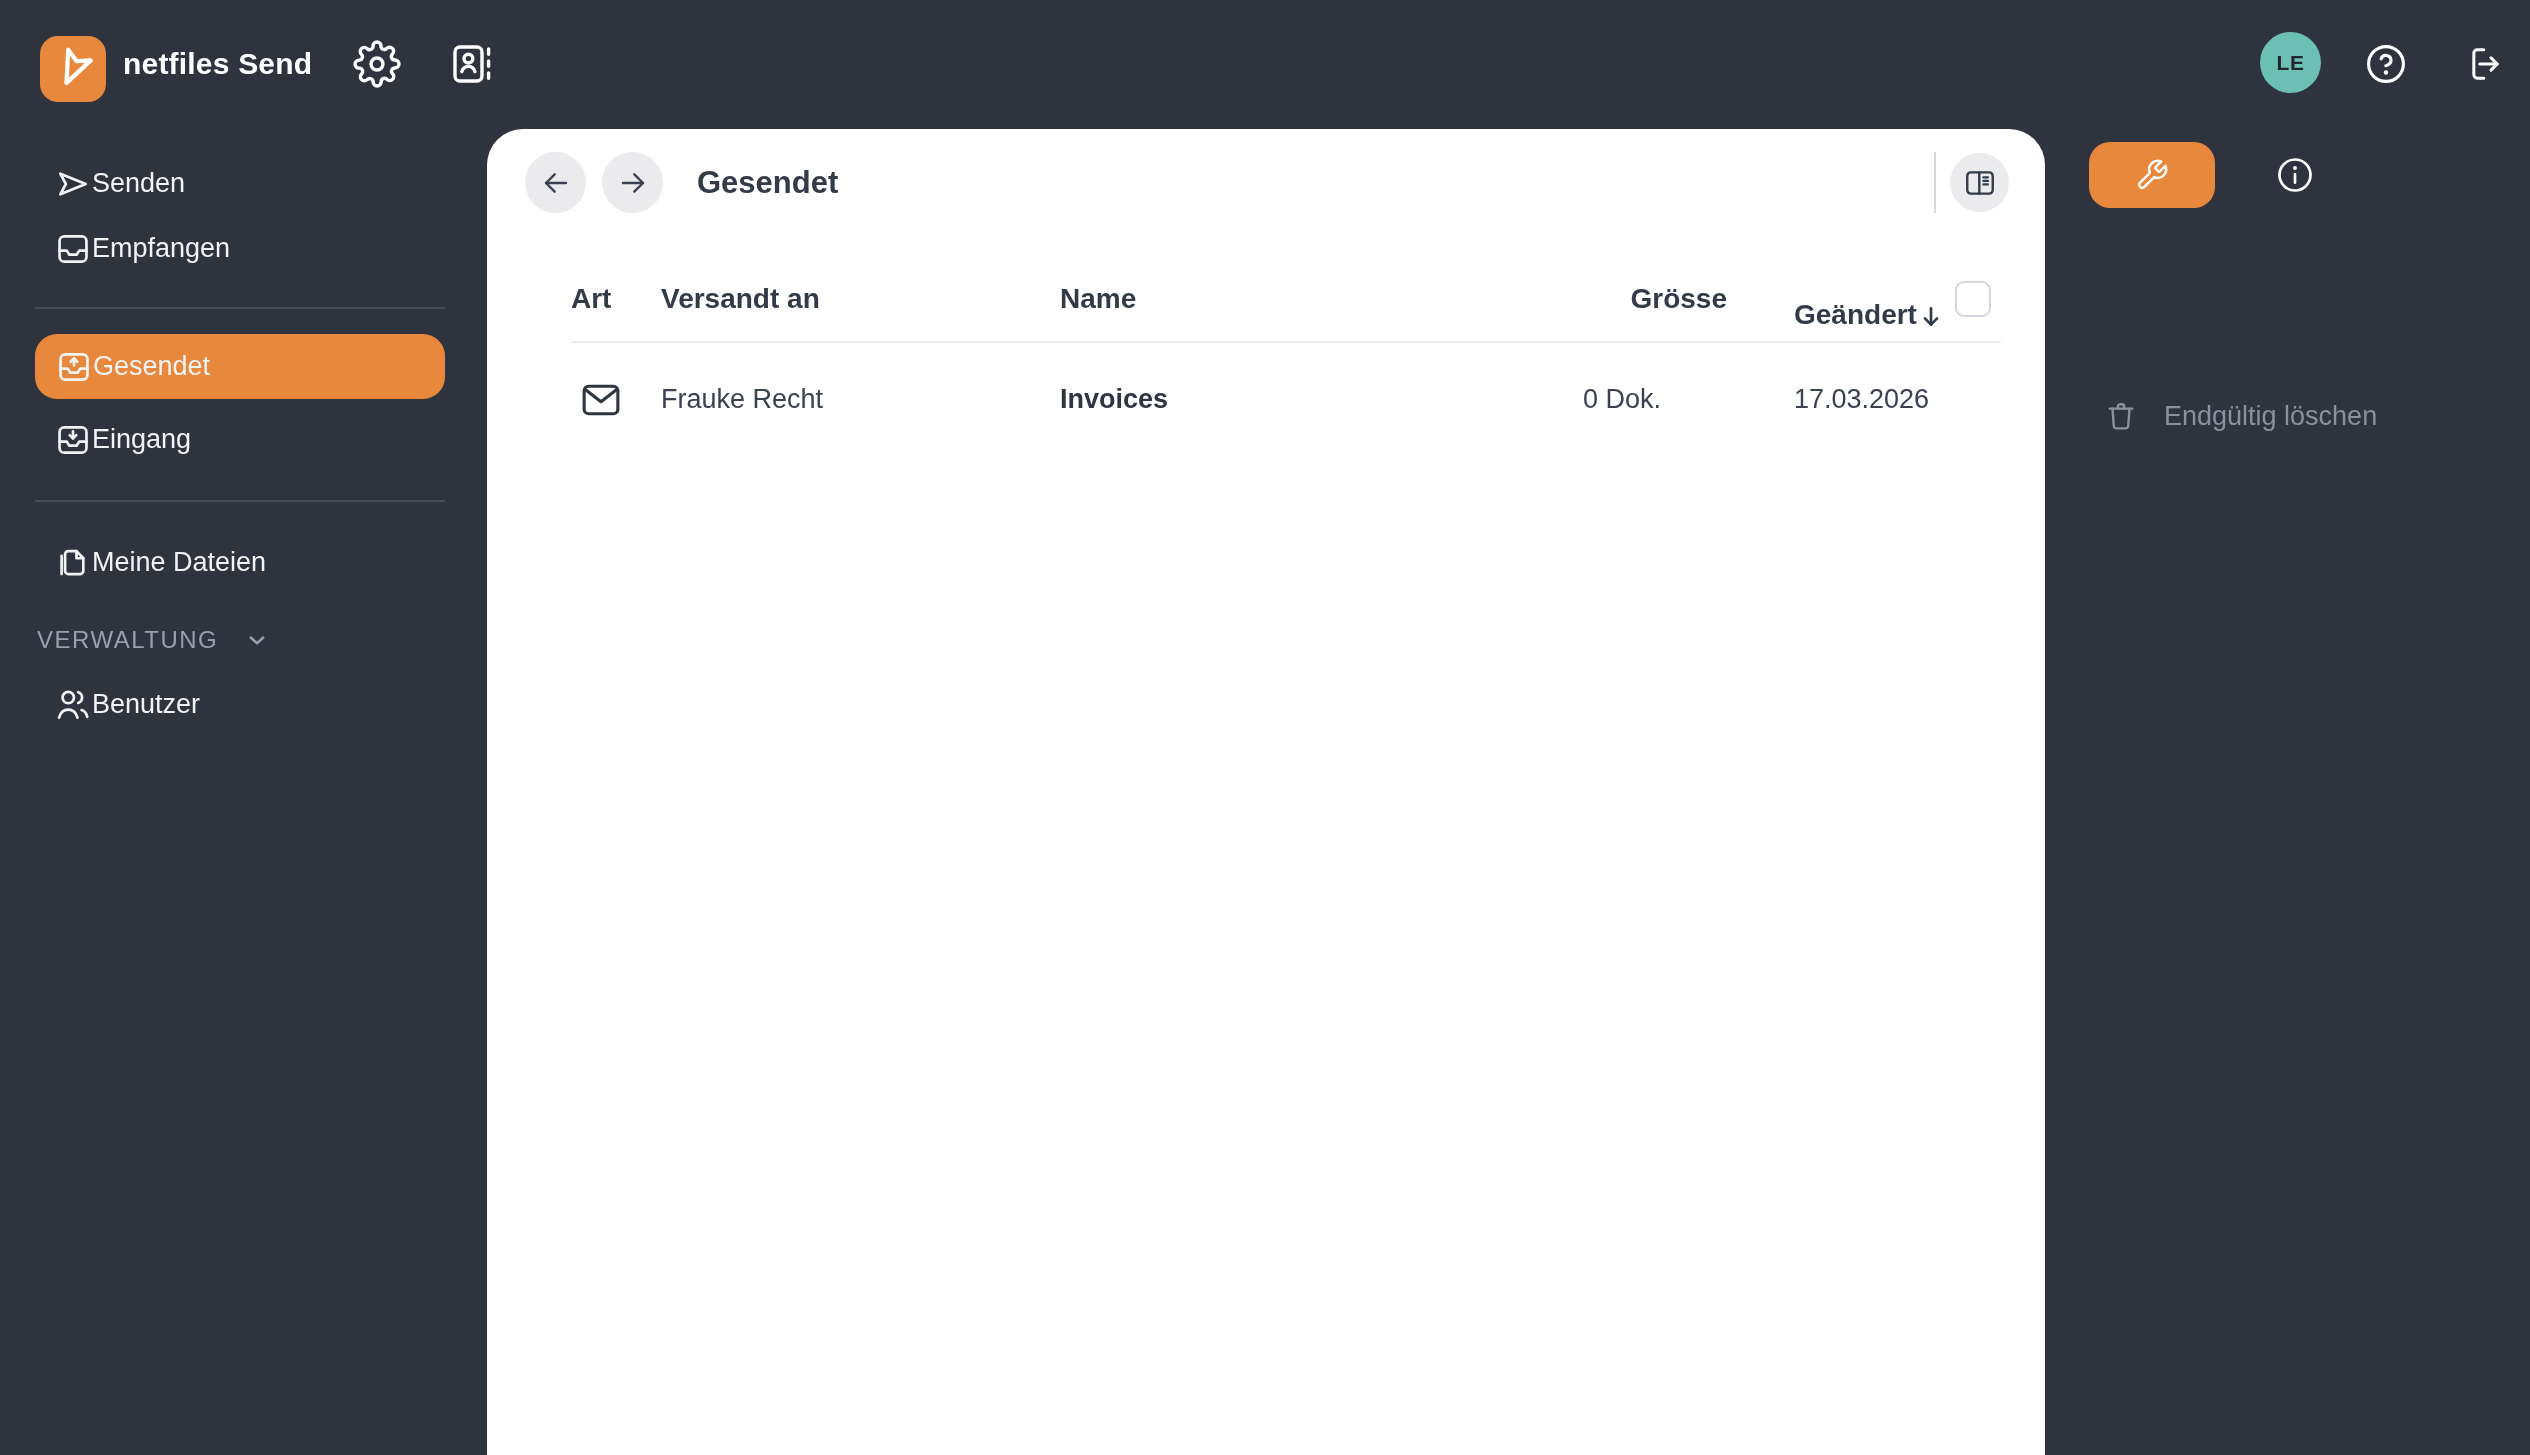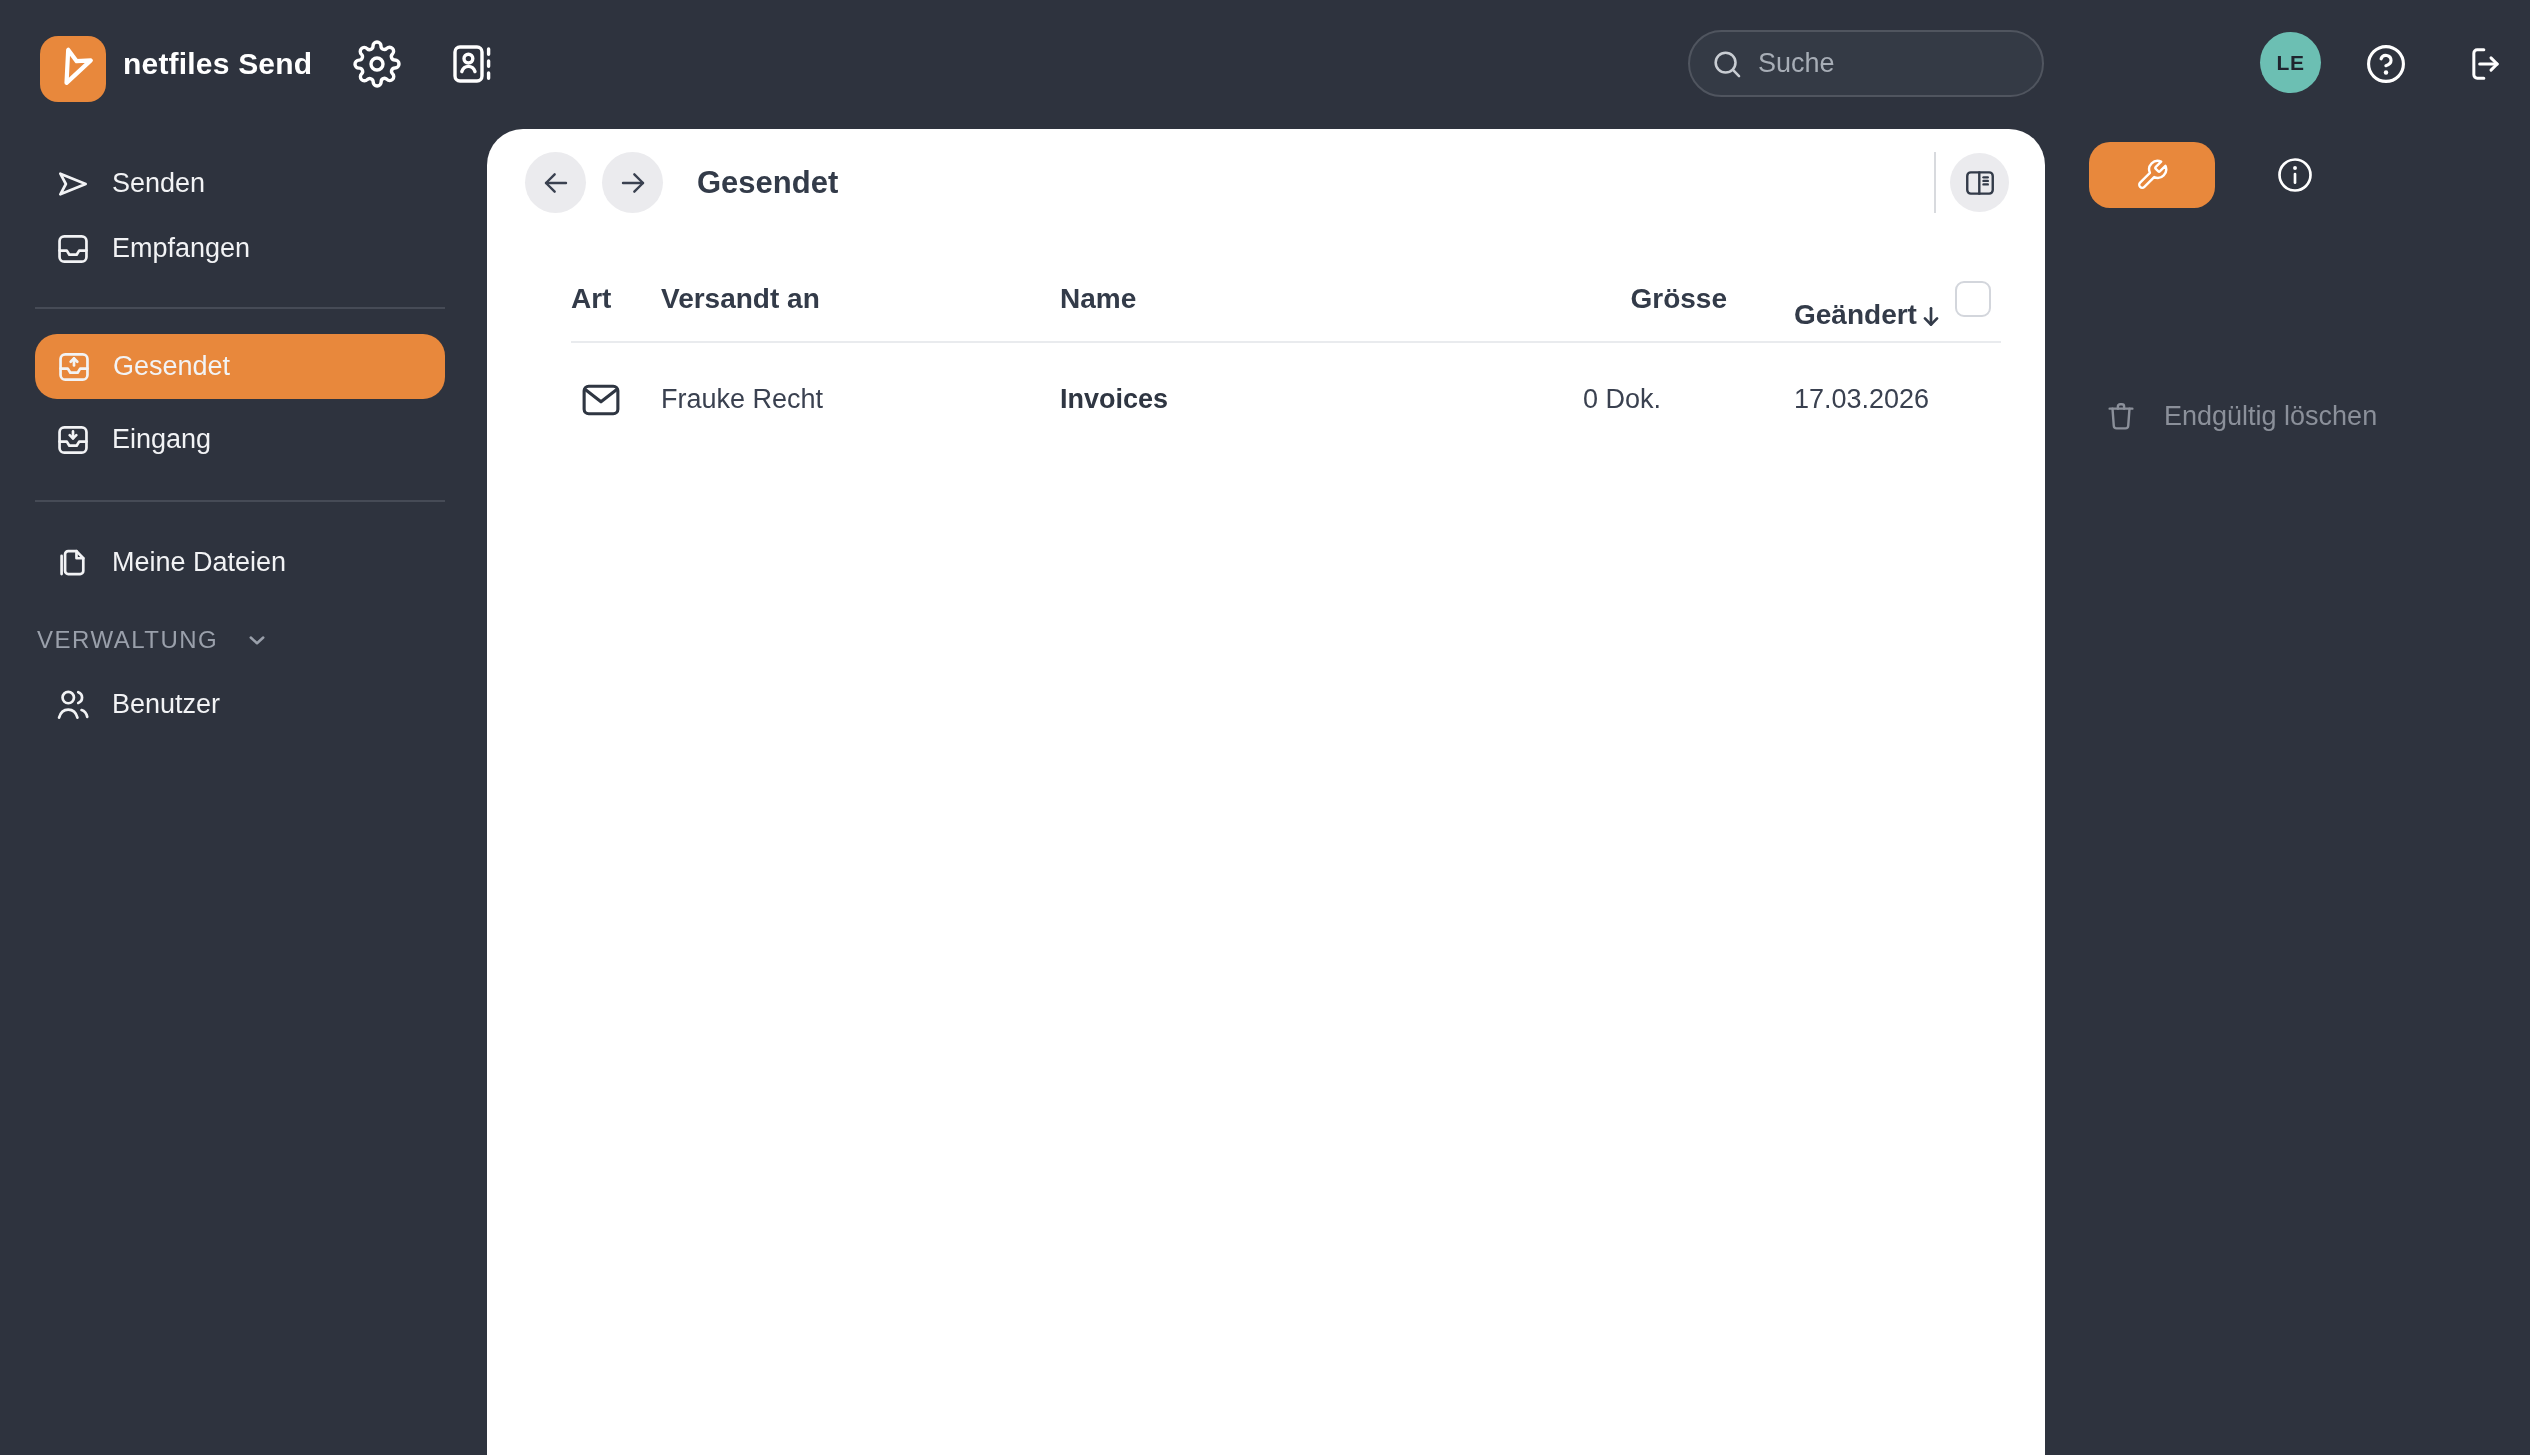--- a/index.html
+++ b/index.html
@@ -47,21 +47,21 @@
 
   .avatar {
     position:absolute; left:2260px; top:32px; width:61px; height:61px; border-radius:50%;
     background:#6cbfb3; color:#1f242e; font-size:21px; font-weight:700;
     display:flex; align-items:center; justify-content:center; cursor:pointer; letter-spacing:0.5px;
   }
 
   
   .sidebar { position:absolute; left:0; top:129px; width:485px; height:1327px; padding-top:22px; }
   .side-item {
-    height:65px; display:flex; align-items:center; gap:20px;
+    height:65px; display:flex; align-items:center; 
     padding-left:54px; color:#f2f3f5; font-size:27px; font-weight:500; cursor:pointer;
   }
   .side-item svg { width:38px; height:38px; flex:0 0 auto; }
   .side-item.active {
     margin:0 40px 0 35px; padding-left:20px; background:#e8883c; border-radius:22px;
   }
   .side-divider { height:2px; background:#464b56; margin:26px 40px 25px 35px; }
   .side-divider.second { margin-top:28px; margin-bottom:28px; }
   .side-gap { height:8px; }
   .side-section {
@@ -159,27 +159,20 @@
     </button>
     <button class="tb-icon tb-contact">
       <svg viewBox="0 0 24 24" fill="none" stroke="currentColor" stroke-width="1.7" stroke-linecap="round" stroke-linejoin="round">
         <rect x="4" y="3.5" width="13.5" height="17" rx="2.5"></rect>
         <circle cx="10.7" cy="9.3" r="2.2"></circle>
         <path d="M7.4 15.8c.6-1.7 1.9-2.6 3.3-2.6s2.7.9 3.3 2.6"></path>
         <line x1="20.8" y1="4.5" x2="20.8" y2="19.5" stroke-dasharray="2.6 3.4"></line>
       </svg>
     </button>
 
-    <div class="search">
-      <svg viewBox="0 0 24 24" fill="none" stroke="currentColor" stroke-width="1.8" stroke-linecap="round">
-        <circle cx="11" cy="11" r="7"></circle>
-        <line x1="16.2" y1="16.2" x2="20.5" y2="20.5"></line>
-      </svg>
-      <input type="text" value="" placeholder="Suche" style="">
-    </div>
 
     <div class="avatar">LE</div>
 
     <button class="tb-icon tb-help">
       <svg viewBox="0 0 24 24" fill="none" stroke="currentColor" stroke-width="1.7" stroke-linecap="round" stroke-linejoin="round">
         <circle cx="12" cy="12" r="9.5"></circle>
         <path d="M9.3 9.2a2.8 2.8 0 0 1 5.44.93c0 1.87-2.8 2.8-2.8 2.8"></path>
         <line x1="12" y1="16.6" x2="12.01" y2="16.6" stroke-width="2.4"></line>
       </svg>
     </button>

